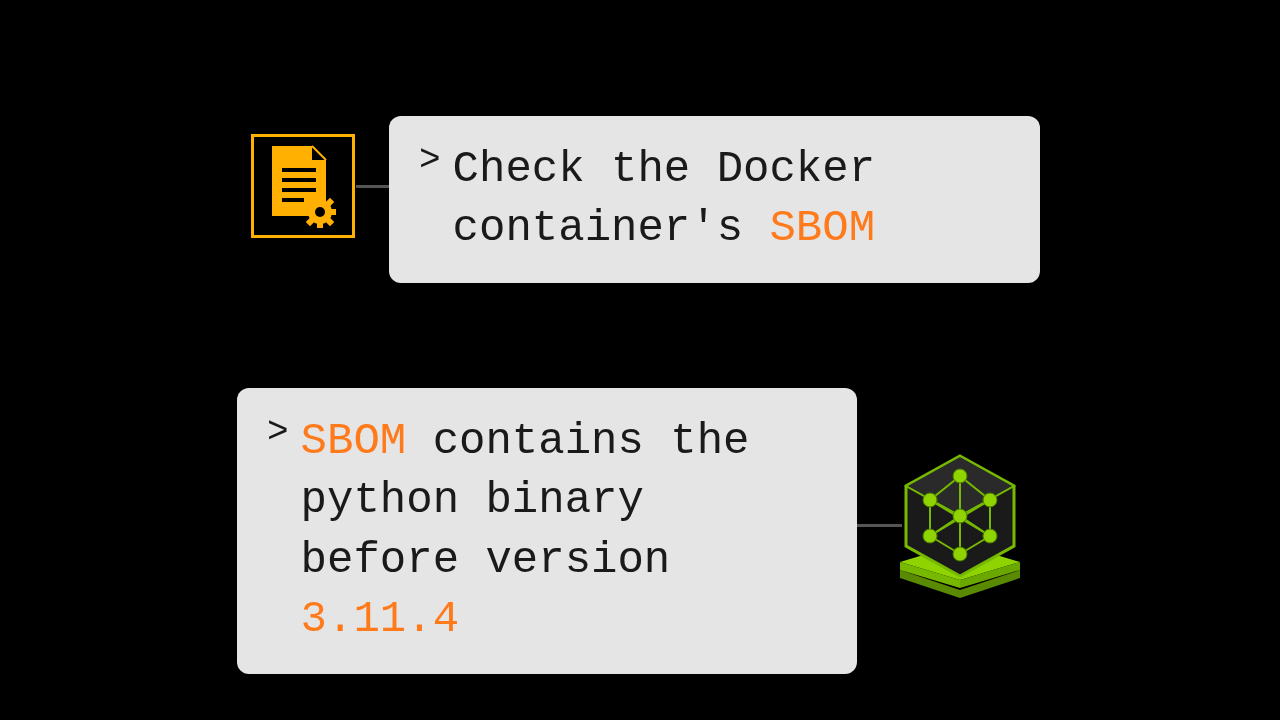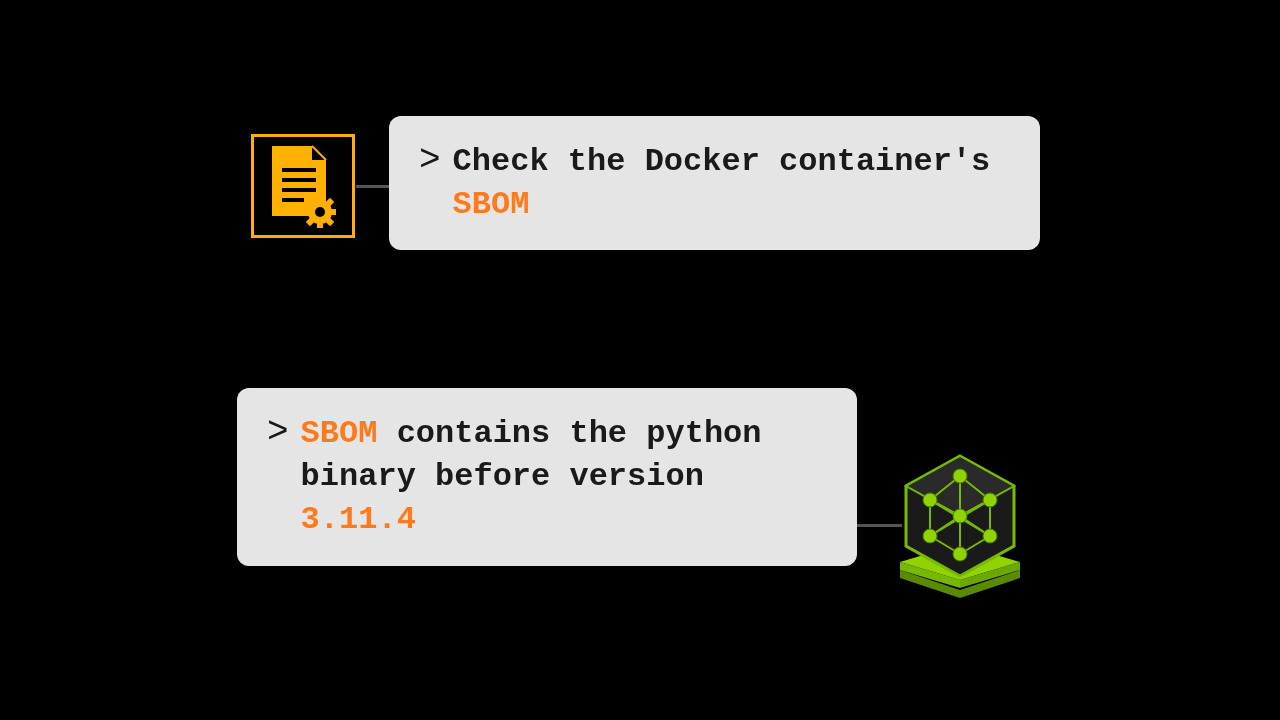--- a/index.html
+++ b/index.html
@@ -11,24 +11,24 @@
       font-family: "Courier New", monospace;
       overflow: hidden;
     }
     .card {
       background: #e5e5e5;
       border-radius: 12px;
       padding: 24px 30px;
       position: absolute;
     }
     .card-text {
-      font-size: 32px;
+      font-size: 44px;
       line-height: 1.35;
       color: #1a1a1a;
-      font-weight: 700;
+      font-weight: 400;
       white-space: pre-wrap;
     }
     .prompt-line {
       display: flex;
     }
     .chevron {
       font-size: 36px;
       color: #1a1a1a;
       margin-right: 12px;
       font-weight: 400;

